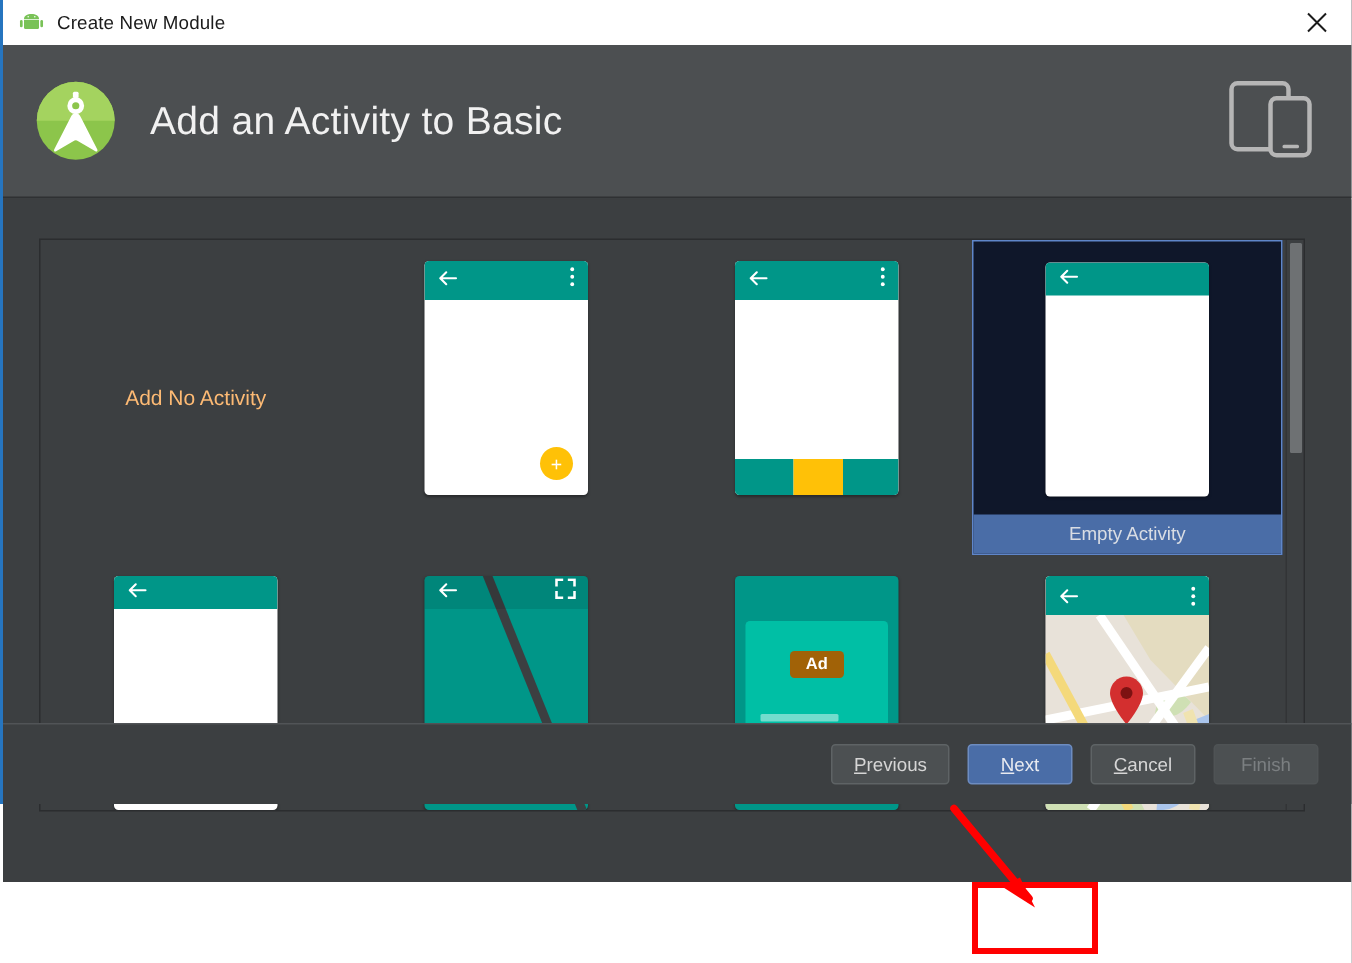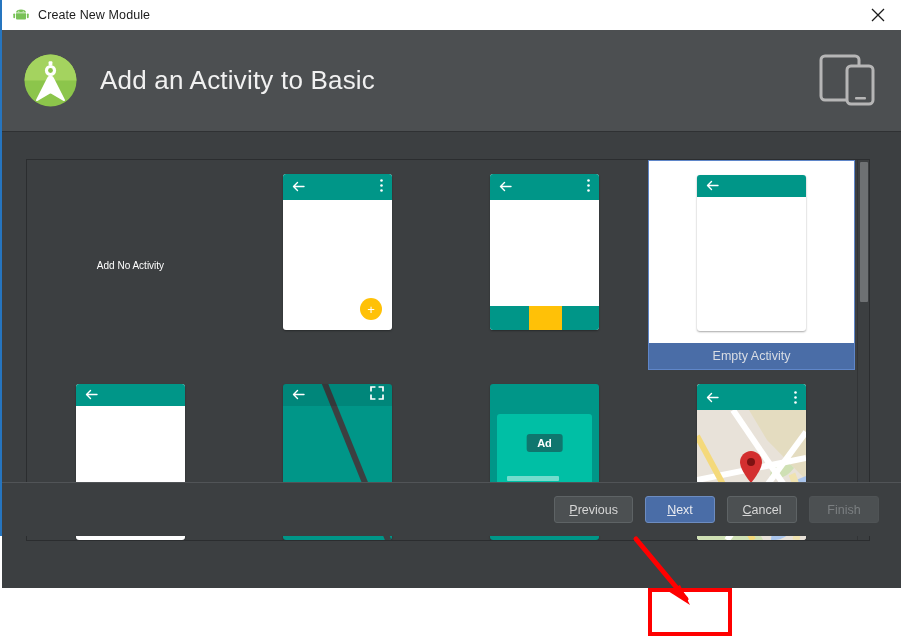--- a/index.html
+++ b/index.html
@@ -88,21 +88,21 @@
     position: absolute;
     width: 207px; height: 210px;
   }
   .cell.r0 { top: 0; }
   .cell.r1 { top: 210px; }
   .cell.c0 { left: 0; }
   .cell.c1 { left: 207px; }
   .cell.c2 { left: 414px; }
   .cell.c3 { left: 621px; }
 
-  .cell.selected { background: #ffffff; border: 1px solid #5f86c9; }
+  .cell.selected { background: #0f172a; border: 1px solid #5f86c9; }
 
   .thumb-wrap {
     position: absolute; left: 0; top: 14px;
     width: 100%; height: 158px;
     display: flex; align-items: flex-start; justify-content: center;
   }
   .cell-label {
     position: absolute; left: 0; bottom: 11px;
     width: 100%;
     text-align: center;
@@ -115,21 +115,21 @@
     color: #d9dde4;
     bottom: 0;
     left: 0;
     width: 100%;
     padding: 6px 0;
   }
   .center-label {
     position: absolute; left: 0; top: 0;
     width: 100%; height: 100%;
     display: flex; align-items: center; justify-content: center;
-    font-size: 10px; color: #ffffff;
+    font-size: 14px; color: #fdba74;
   }
 
   
   .phone {
     position: relative;
     width: 109px; height: 156px;
     border-radius: 3px;
     overflow: hidden;
     background: #ffffff;
     box-shadow: 0 1px 2px rgba(0,0,0,.35);
@@ -189,21 +189,21 @@
     box-shadow: 0 1px 2px rgba(0,0,0,.35);
   }
   .adcard .inner {
     position: absolute; left: 7px; top: 30px; right: 7px; bottom: 7px;
     background: #00bfa5;
     border-radius: 3px;
   }
   .adbadge {
     position: absolute; left: 50%; top: 20px;
     transform: translateX(-50%);
-    background: #0f766e; color: #fff;
+    background: #a16207; color: #fff;
     font-size: 11px; font-weight: bold;
     padding: 3px 11px; border-radius: 3px;
   }
   .adline {
     position: absolute; left: 10px; height: 5px;
     background: rgba(255,255,255,.45); border-radius: 1px;
   }
 
   .mapphone { position: relative; width: 109px; height: 156px;
     border-radius: 3px; overflow: hidden; background:#e8e2d9;

